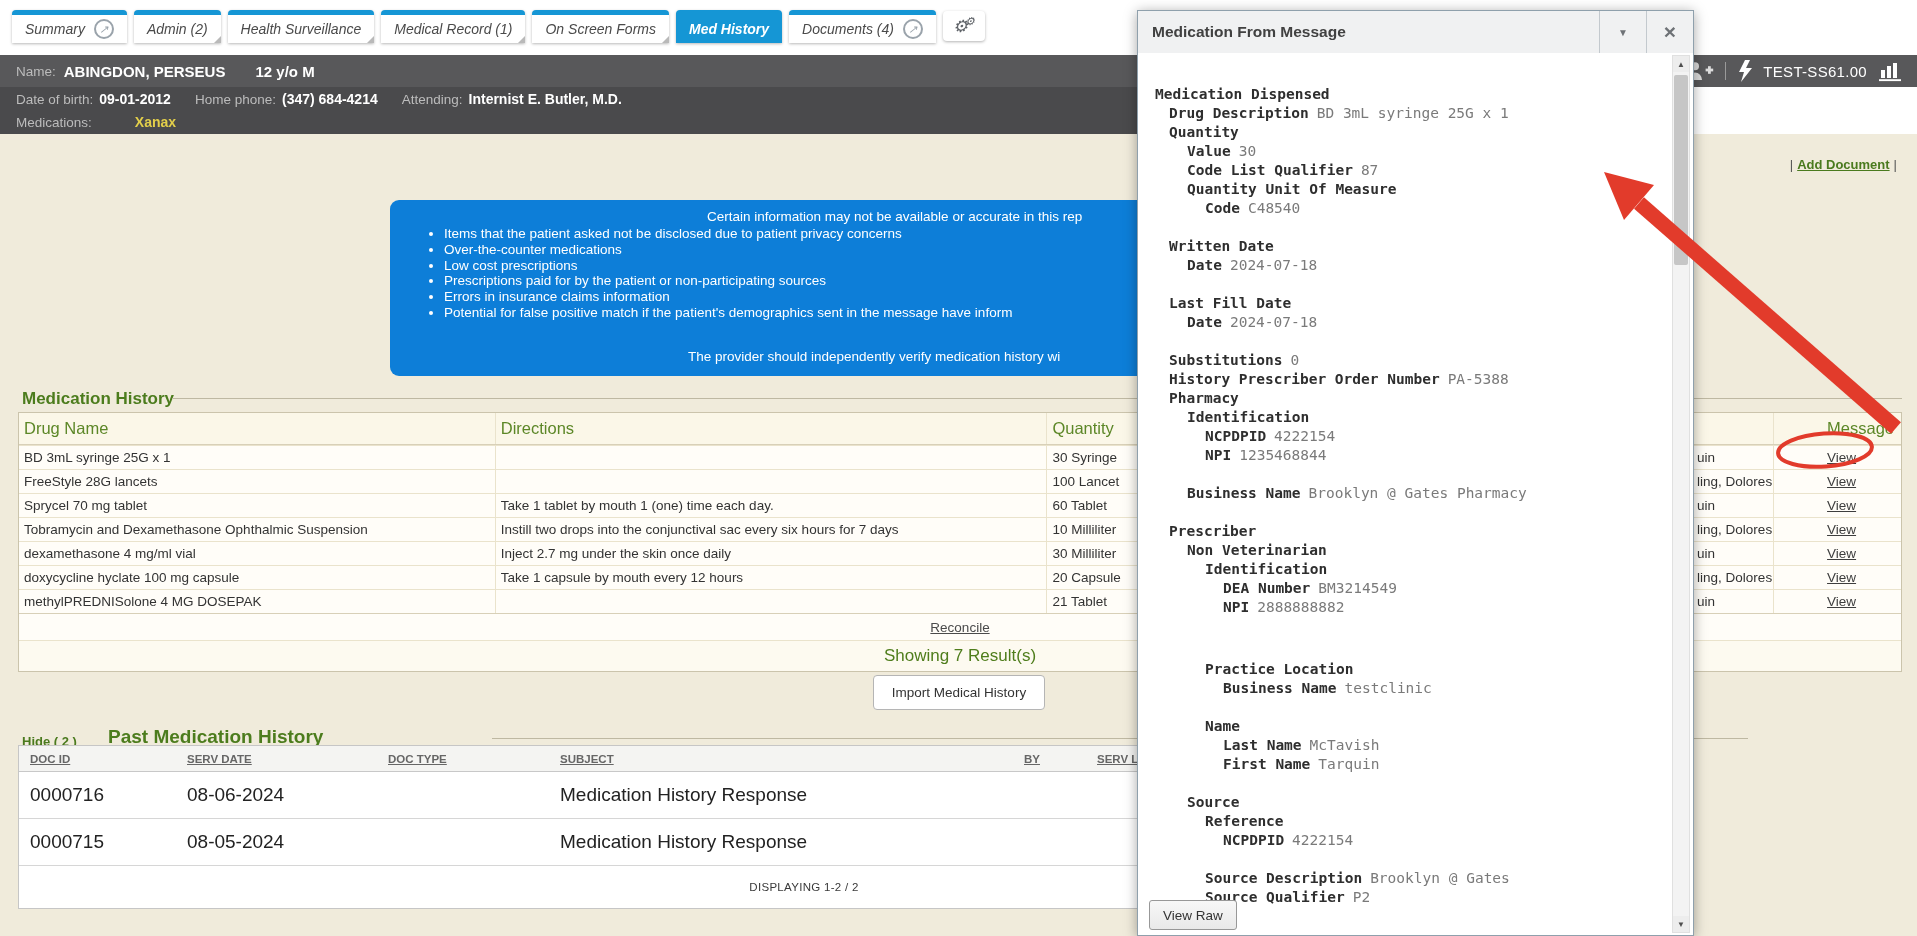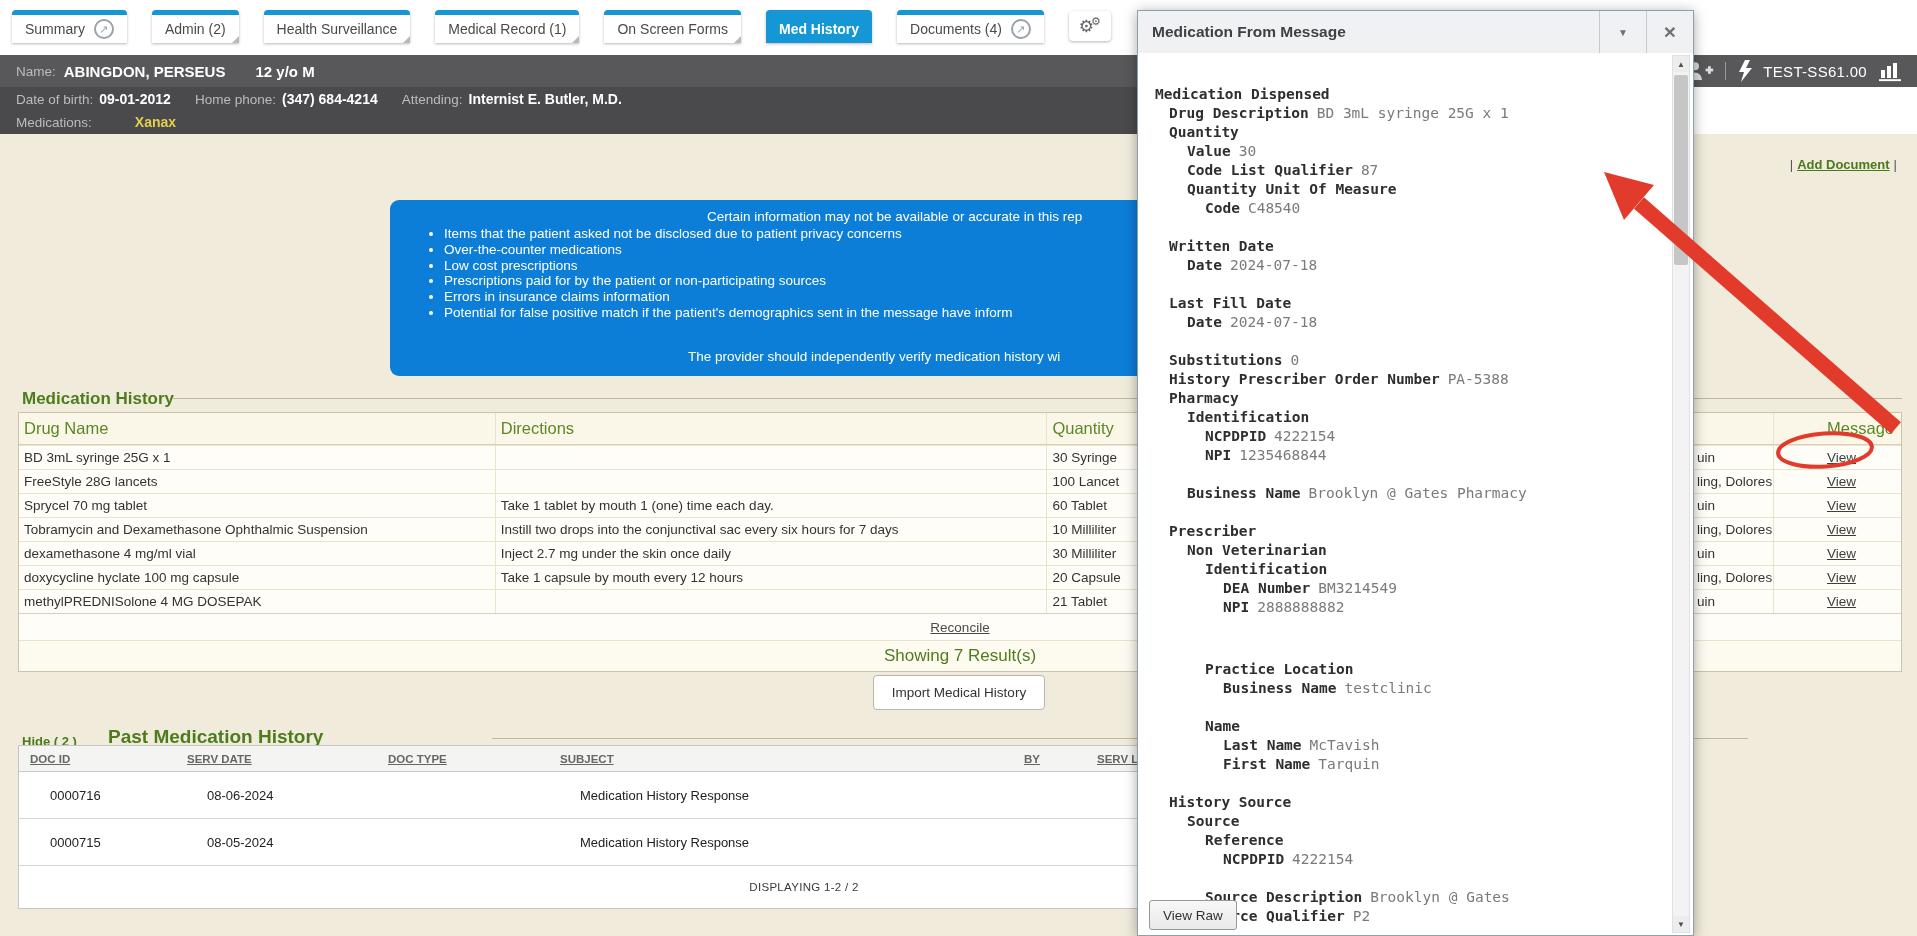--- a/index.html
+++ b/index.html
@@ -1,19 +1,19 @@
 <!DOCTYPE html>
 <html><head>
 <meta charset="utf-8">
 <style>
   html,body{margin:0;padding:0;background:#ffffff;font-family:"Liberation Sans",sans-serif;}
   .screen{position:relative;width:1917px;height:936px;overflow:hidden;background:#ffffff;}
 
   
-  .tabbar{position:absolute;left:12px;top:10px;display:flex;gap:25px;align-items:flex-start;z-index:5;}
+  .tabbar{position:absolute;left:12px;top:10px;display:flex;gap:7px;align-items:flex-start;z-index:5;font-style:italic;}
   .tab{position:relative;display:flex;align-items:center;height:28px;padding:0 13px;background:#fff;
        border-top:5px solid #1596d5;border-radius:4px 4px 0 0;box-shadow:0 1px 3px rgba(0,0,0,.28);
        font-size:14px;color:#4a4a4a;white-space:nowrap;cursor:pointer;}
   .tab.active{background:#1596d5;color:#fff;font-weight:bold;}
   .tab.fold::after{content:"";position:absolute;right:0;bottom:0;width:0;height:0;
        border-bottom:7px solid #b9b9b9;border-left:7px solid transparent;}
   .circle-icon{display:inline-block;width:20px;height:20px;box-sizing:border-box;border:2px solid #9aa3ab;
        border-radius:50%;color:#9aa3ab;font-size:11px;line-height:16px;text-align:center;margin-left:9px;background:#fff;}
   .gear-chip{height:30px;min-width:34px;background:#fff;border-radius:4px;box-shadow:0 1px 3px rgba(0,0,0,.3);
        display:flex;align-items:center;justify-content:center;color:#5f6368;margin-top:1px;cursor:pointer;padding:0 4px;}
@@ -69,21 +69,21 @@
   .import-btn{position:absolute;left:873px;top:541px;width:170px;height:33px;background:#fff;border:1px solid #b5b5b5;
               border-radius:4px;font-size:13.5px;color:#333;display:flex;align-items:center;justify-content:center;cursor:pointer;}
 
   .past-hide{position:absolute;left:22px;top:600px;font-size:13px;color:#4a7a1e;font-weight:bold;text-decoration:underline;cursor:pointer;}
   .past-legend{position:absolute;left:108px;top:592px;font-size:19px;}
   .past-line{position:absolute;left:492px;top:604px;width:1256px;height:1px;background:#beb8a2;}
 
   .ptable{position:absolute;left:18px;top:611px;width:1572px;box-sizing:border-box;border:1px solid #c6c6c6;background:#fff;}
   .pt-head{display:flex;height:25px;background:#f4f4f2;border-bottom:1px solid #c8c8c8;align-items:center;}
   .pt-head .pcell{color:#666;font-size:11.5px;font-weight:bold;text-decoration:underline;cursor:pointer;}
-  .pt-row{display:flex;height:46px;border-bottom:1px solid #d6d6d6;background:#fff;align-items:center;font-size:13px;color:#222;padding-left:20px;}
+  .pt-row{display:flex;height:46px;border-bottom:1px solid #d6d6d6;background:#fff;align-items:center;font-size:19px;color:#222;}
   .pcell{box-sizing:border-box;overflow:hidden;white-space:nowrap;height:100%;display:flex;align-items:center;}
   .p1{width:150px;padding-left:11px;}
   .p2{width:201px;padding-left:18px;}
   .p3{width:172px;padding-left:18px;}
   .p4{width:462px;padding-left:18px;}
   .p5{width:75px;padding-left:20px;}
   .p6{flex:1;padding-left:18px;}
   .pt-foot{height:42px;display:flex;align-items:center;justify-content:center;background:#fff;
            font-size:11.5px;color:#3a3a3a;letter-spacing:.3px;}
 
@@ -369,21 +369,20 @@
           <div class="dlg-line" style="padding-left: 72px;"><span class="dl-label">DEA Number</span><span class="dl-value">BM3214549</span></div>
           <div class="dlg-line" style="padding-left: 72px;"><span class="dl-label">NPI</span><span class="dl-value">2888888882</span></div>
           <div class="dlg-line" style="padding-left: 0px;"></div>
           <div class="dlg-line" style="padding-left: 54px; margin-top: 24px;"><span class="dl-label">Practice Location</span></div>
           <div class="dlg-line" style="padding-left: 72px;"><span class="dl-label">Business Name</span><span class="dl-value">testclinic</span></div>
           <div class="dlg-line" style="padding-left: 0px;"></div>
           <div class="dlg-line" style="padding-left: 54px;"><span class="dl-label">Name</span></div>
           <div class="dlg-line" style="padding-left: 72px;"><span class="dl-label">Last Name</span><span class="dl-value">McTavish</span></div>
           <div class="dlg-line" style="padding-left: 72px;"><span class="dl-label">First Name</span><span class="dl-value">Tarquin</span></div>
           <div class="dlg-line" style="padding-left: 0px;"></div>
-          <div class="dlg-line" style="padding-left: 18px;"><span class="dl-label">History Source</span></div>
           <div class="dlg-line" style="padding-left: 36px;"><span class="dl-label">Source</span></div>
           <div class="dlg-line" style="padding-left: 54px;"><span class="dl-label">Reference</span></div>
           <div class="dlg-line" style="padding-left: 72px;"><span class="dl-label">NCPDPID</span><span class="dl-value">4222154</span></div>
           <div class="dlg-line" style="padding-left: 0px;"></div>
           <div class="dlg-line" style="padding-left: 54px;"><span class="dl-label">Source Description</span><span class="dl-value">Brooklyn @ Gates</span></div>
           <div class="dlg-line" style="padding-left: 54px;"><span class="dl-label">Source Qualifier</span><span class="dl-value">P2</span></div>
         </div>
       <div class="dlg-scroll">
         <div class="sc-arrow sc-up">▲</div>
         <div class="sc-thumb"></div>

